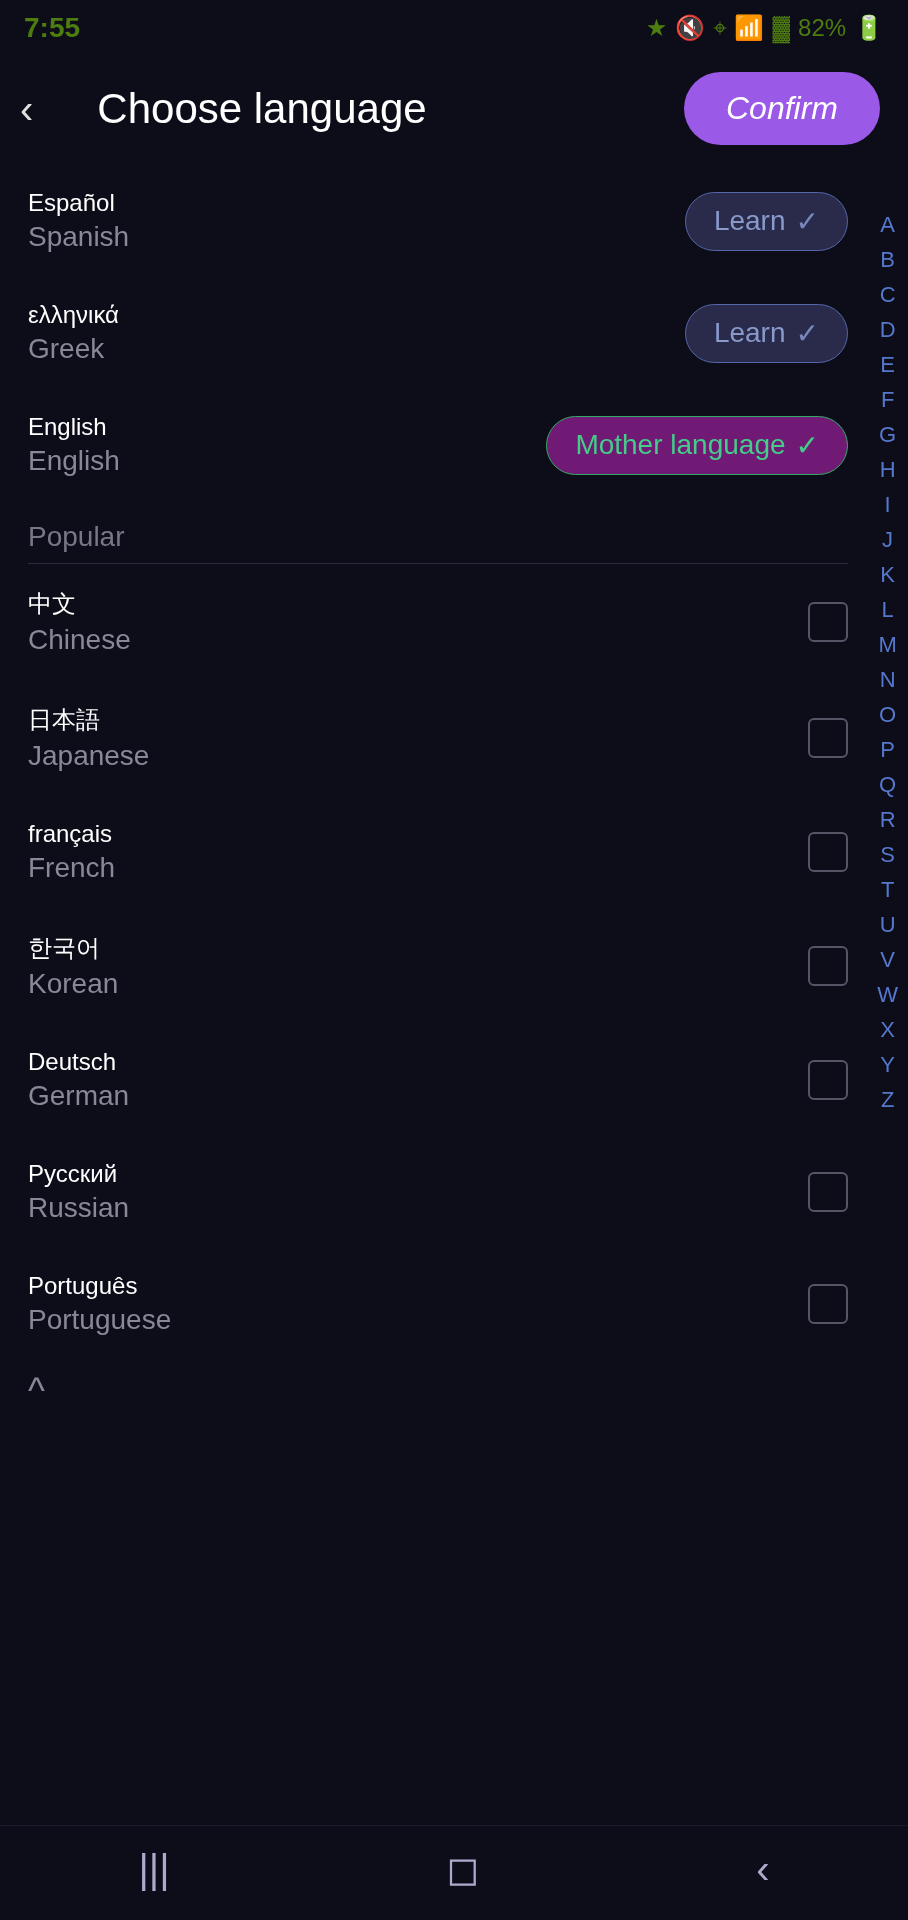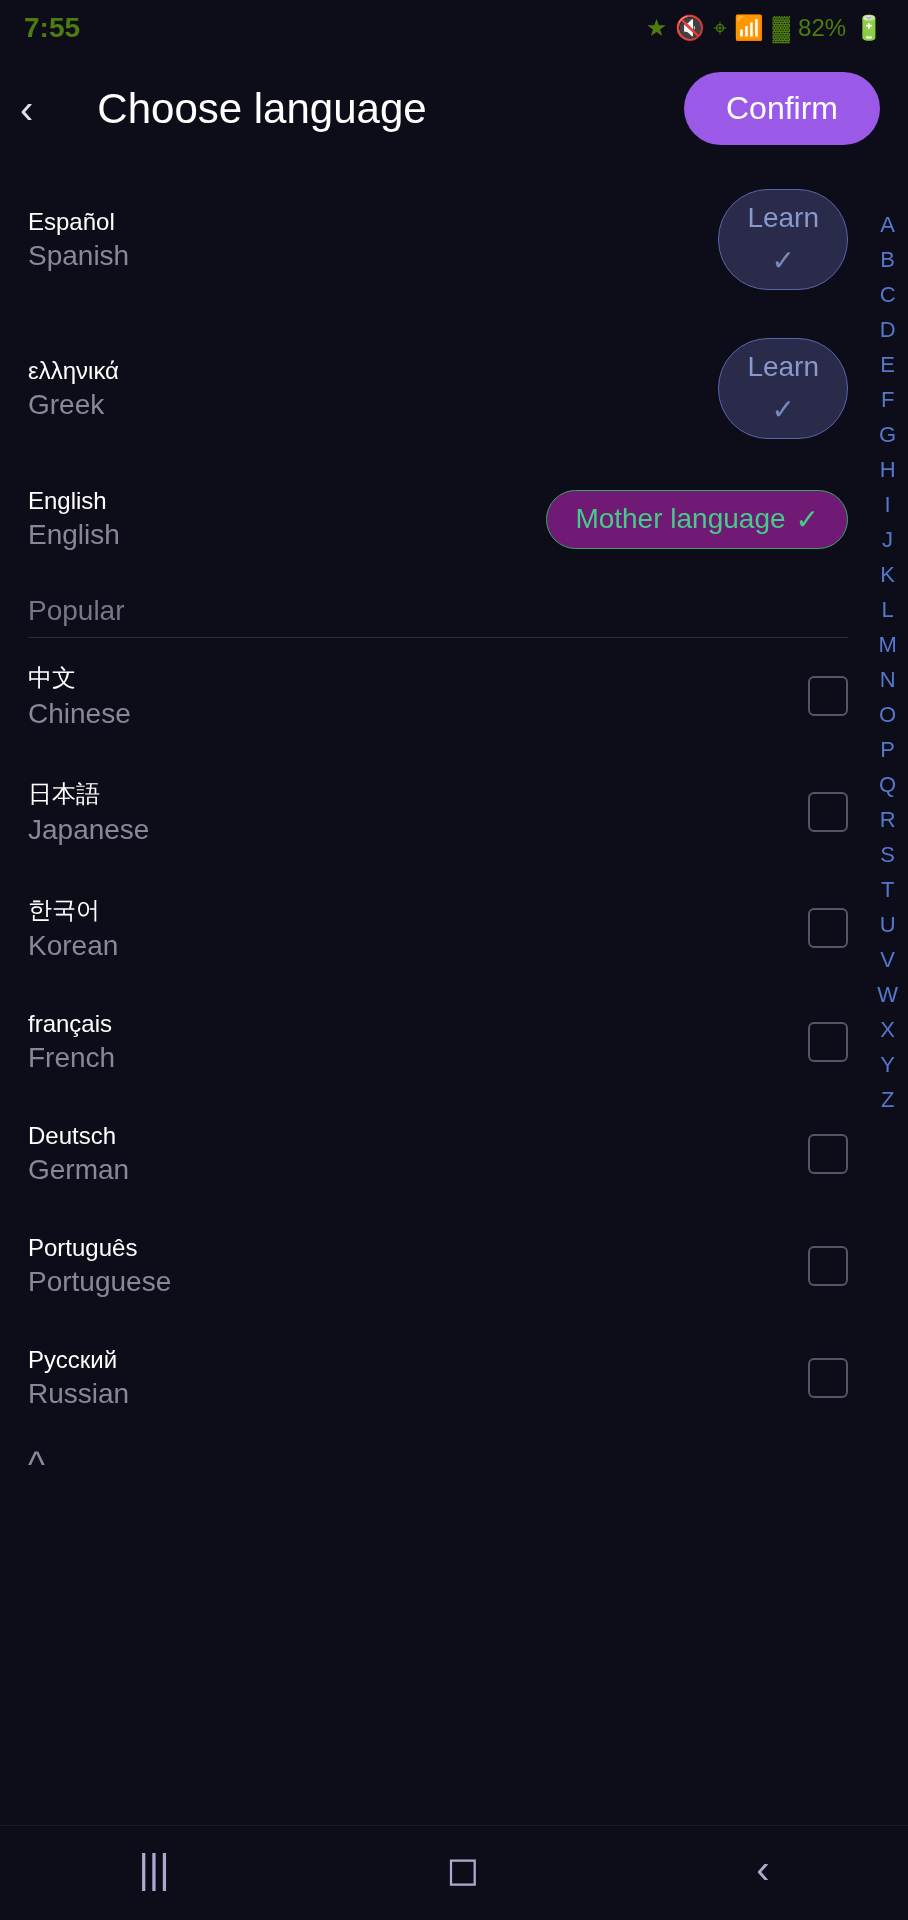--- a/index.html
+++ b/index.html
@@ -57,20 +57,21 @@
     }
     .confirm-btn {
       background: #9b59e8;
       color: #ffffff;
       border: none;
       border-radius: 50px;
       padding: 18px 42px;
       font-size: 32px;
       cursor: pointer;
       font-weight: 500;
+      font-style: italic;
     }
 
     
     .language-list {
       padding: 0 28px 0 28px;
       padding-right: 60px;
     }
 
     .language-item {
       display: flex;
@@ -88,21 +89,20 @@
       background: #2a2a4a;
       border: 1.5px solid #5566aa;
       color: #8899cc;
       border-radius: 50px;
       padding: 12px 28px;
       font-size: 28px;
       display: flex;
       align-items: center;
       gap: 10px;
       white-space: nowrap;
-      flex-direction: column;
     }
     .learn-badge .check { color: #7788bb; font-size: 28px; }
 
     .mother-badge {
       background: #701a75;
       border: 1.5px solid #33aa66;
       color: #44cc88;
       border-radius: 50px;
       padding: 12px 28px;
       font-size: 28px;
@@ -252,55 +252,55 @@
   <div class="language-item">
     <div class="language-info">
       <span class="language-native">日本語</span>
       <span class="language-english">Japanese</span>
     </div>
     <div class="checkbox"></div>
   </div>
 
   <div class="language-item">
     <div class="language-info">
+      <span class="language-native">français</span>
+      <span class="language-english">French</span>
+    </div>
+    <div class="checkbox"></div>
+  </div>
+
+  <div class="language-item">
+    <div class="language-info">
       <span class="language-native">한국어</span>
       <span class="language-english">Korean</span>
     </div>
     <div class="checkbox"></div>
   </div>
 
-  <div class="language-item">
-    <div class="language-info">
-      <span class="language-native">français</span>
-      <span class="language-english">French</span>
-    </div>
-    <div class="checkbox"></div>
-  </div>
-
 
   <div class="language-item">
     <div class="language-info">
       <span class="language-native">Deutsch</span>
       <span class="language-english">German</span>
     </div>
     <div class="checkbox"></div>
   </div>
 
   <div class="language-item">
     <div class="language-info">
+      <span class="language-native">Русский</span>
+      <span class="language-english">Russian</span>
+    </div>
+    <div class="checkbox"></div>
+  </div>
+
+  <div class="language-item">
+    <div class="language-info">
       <span class="language-native">Português</span>
       <span class="language-english">Portuguese</span>
-    </div>
-    <div class="checkbox"></div>
-  </div>
-
-  <div class="language-item">
-    <div class="language-info">
-      <span class="language-native">Русский</span>
-      <span class="language-english">Russian</span>
     </div>
     <div class="checkbox"></div>
   </div>
 
 </div>
 
 <div class="caret-up">^</div>
 
 <div class="alphabet-sidebar">
   <span class="alpha-letter">A</span>

